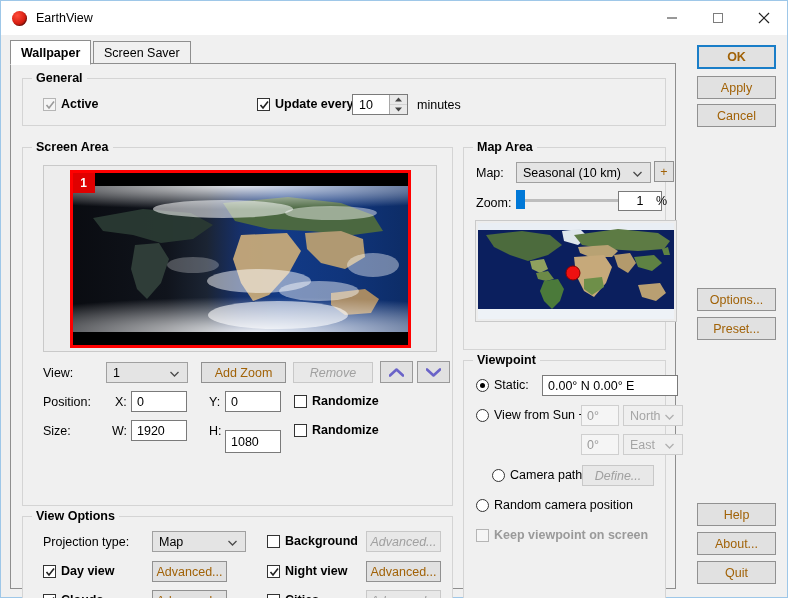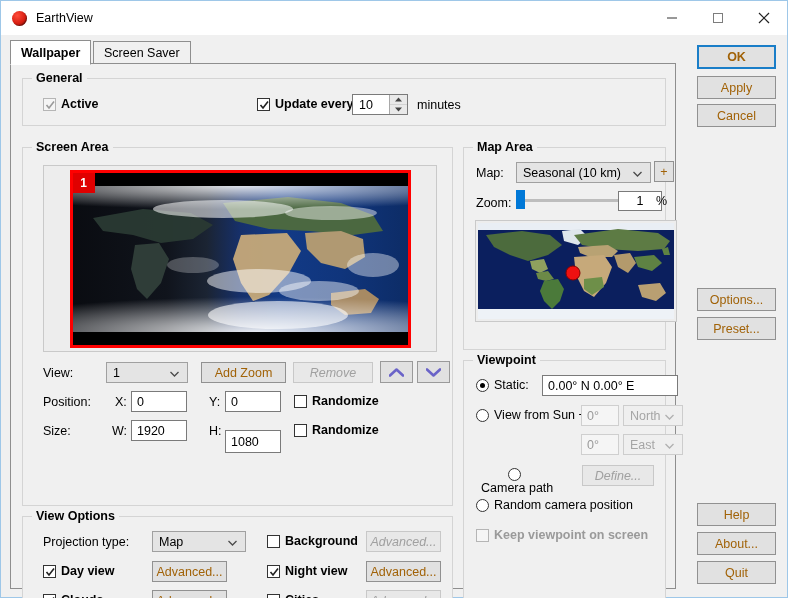--- a/index.html
+++ b/index.html
@@ -490,21 +490,21 @@
           </div>
           <div class="combo dim" style="left:159px;top:73px;width:60px;height:21px;">
             <span>East</span>
             <span class="arrow">
               <svg width="9" height="6">
                   <polyline points="0.5,1 4.5,5 8.5,1" fill="none" stroke="#b0b0b0" stroke-width="1.3"></polyline>
                 </svg>
             </span>
           </div>
 
-          <div class="rad" style="left:12px;top:107px;flex-direction:column;">
+          <div class="rad" style="left:28px;top:107px;">
             <span class="radbox"></span>
             <span class="rtext">Camera path</span>
           </div>
           <div class="btn disabled" style="left:118px;top:104px;width:72px;height:21px;">
             <span>Define...</span>
           </div>
 
           <div class="rad" style="left:12px;top:137px;">
             <span class="radbox"></span>
             <span class="rtext">Random camera position</span>

